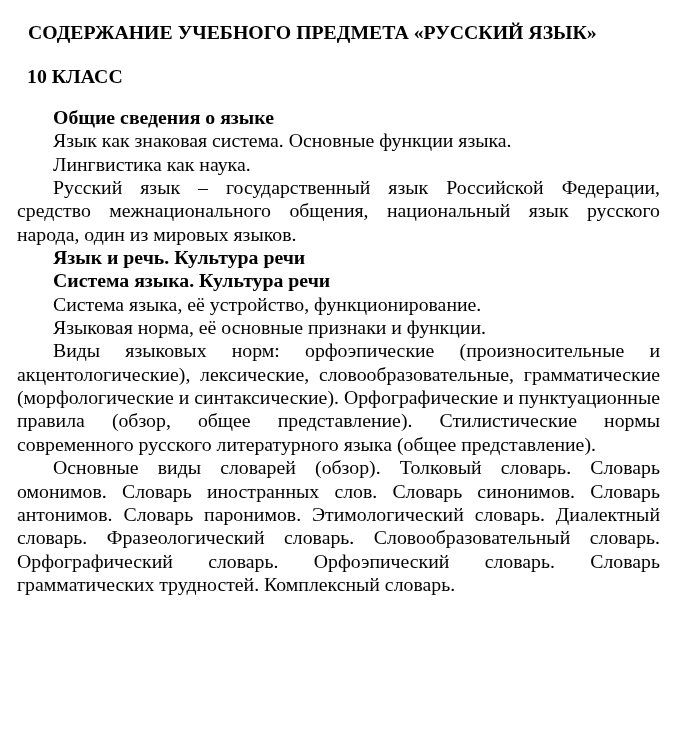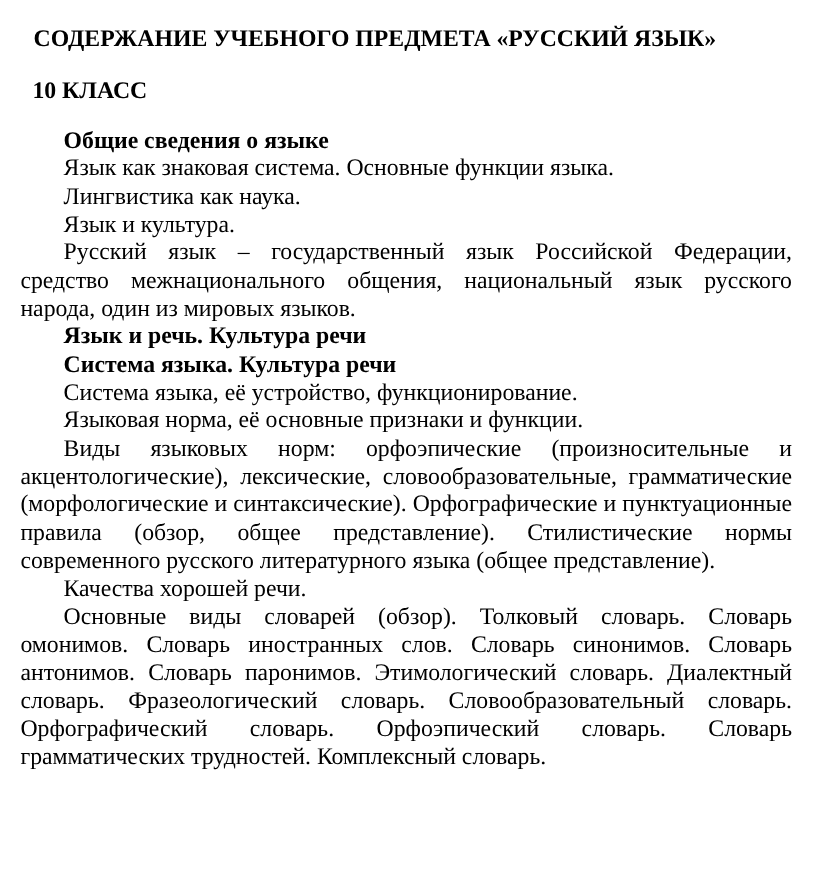--- a/index.html
+++ b/index.html
@@ -49,24 +49,22 @@
 <div class="page">
 
   <div class="doc-title">СОДЕРЖАНИЕ УЧЕБНОГО ПРЕДМЕТА «РУССКИЙ ЯЗЫК»</div>
 
   <div class="grade-heading">10 КЛАСС</div>
 
   <div class="content">
     <p class="bold">Общие сведения о языке</p>
     <p>Язык как знаковая система. Основные функции языка.</p>
     <p>Лингвистика как наука.</p>
-    <p>Язык и культура.</p>
     <p>Русский язык – государственный язык Российской Федерации, средство межнационального общения, национальный язык русского народа, один из мировых языков.</p>
     <p class="bold">Язык и речь. Культура речи</p>
     <p class="bold">Система языка. Культура речи</p>
     <p>Система языка, её устройство, функционирование.</p>
     <p>Языковая норма, её основные признаки и функции.</p>
     <p>Виды языковых норм: орфоэпические (произносительные и акцентологические), лексические, словообразовательные, грамматические (морфологические и синтаксические). Орфографические и пунктуационные правила (обзор, общее представление). Стилистические нормы современного русского литературного языка (общее представление).</p>
-    <p>Качества хорошей речи.</p>
     <p>Основные виды словарей (обзор). Толковый словарь. Словарь омонимов. Словарь иностранных слов. Словарь синонимов. Словарь антонимов. Словарь паронимов. Этимологический словарь. Диалектный словарь. Фразеологический словарь. Словообразовательный словарь. Орфографический словарь. Орфоэпический словарь. Словарь грамматических трудностей. Комплексный словарь.</p>
   </div>
 
 </div>
 
 </body></html>

